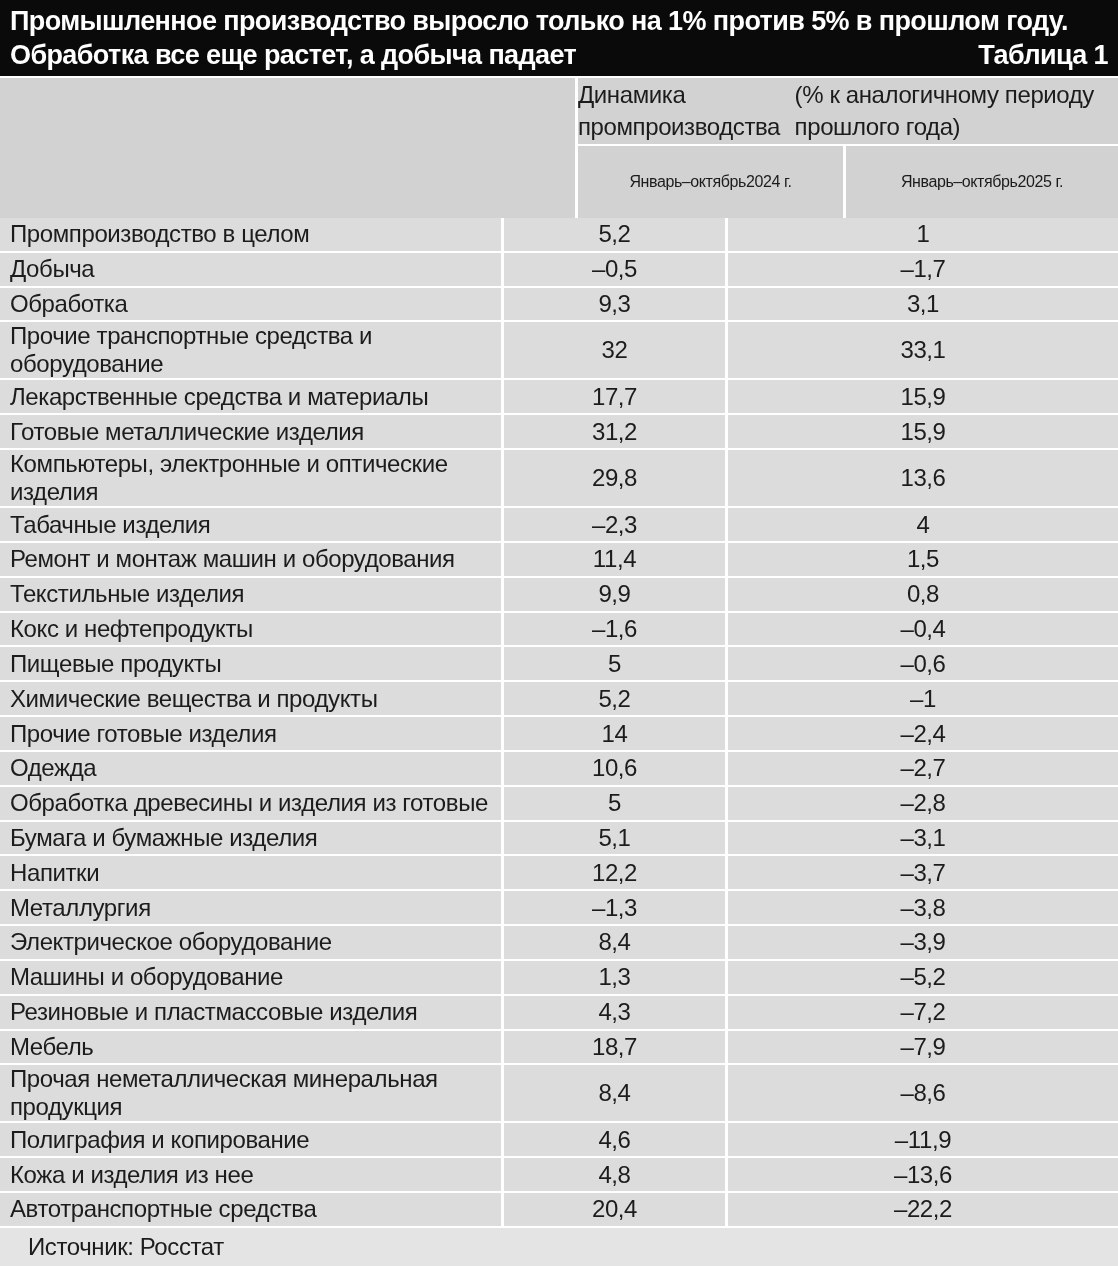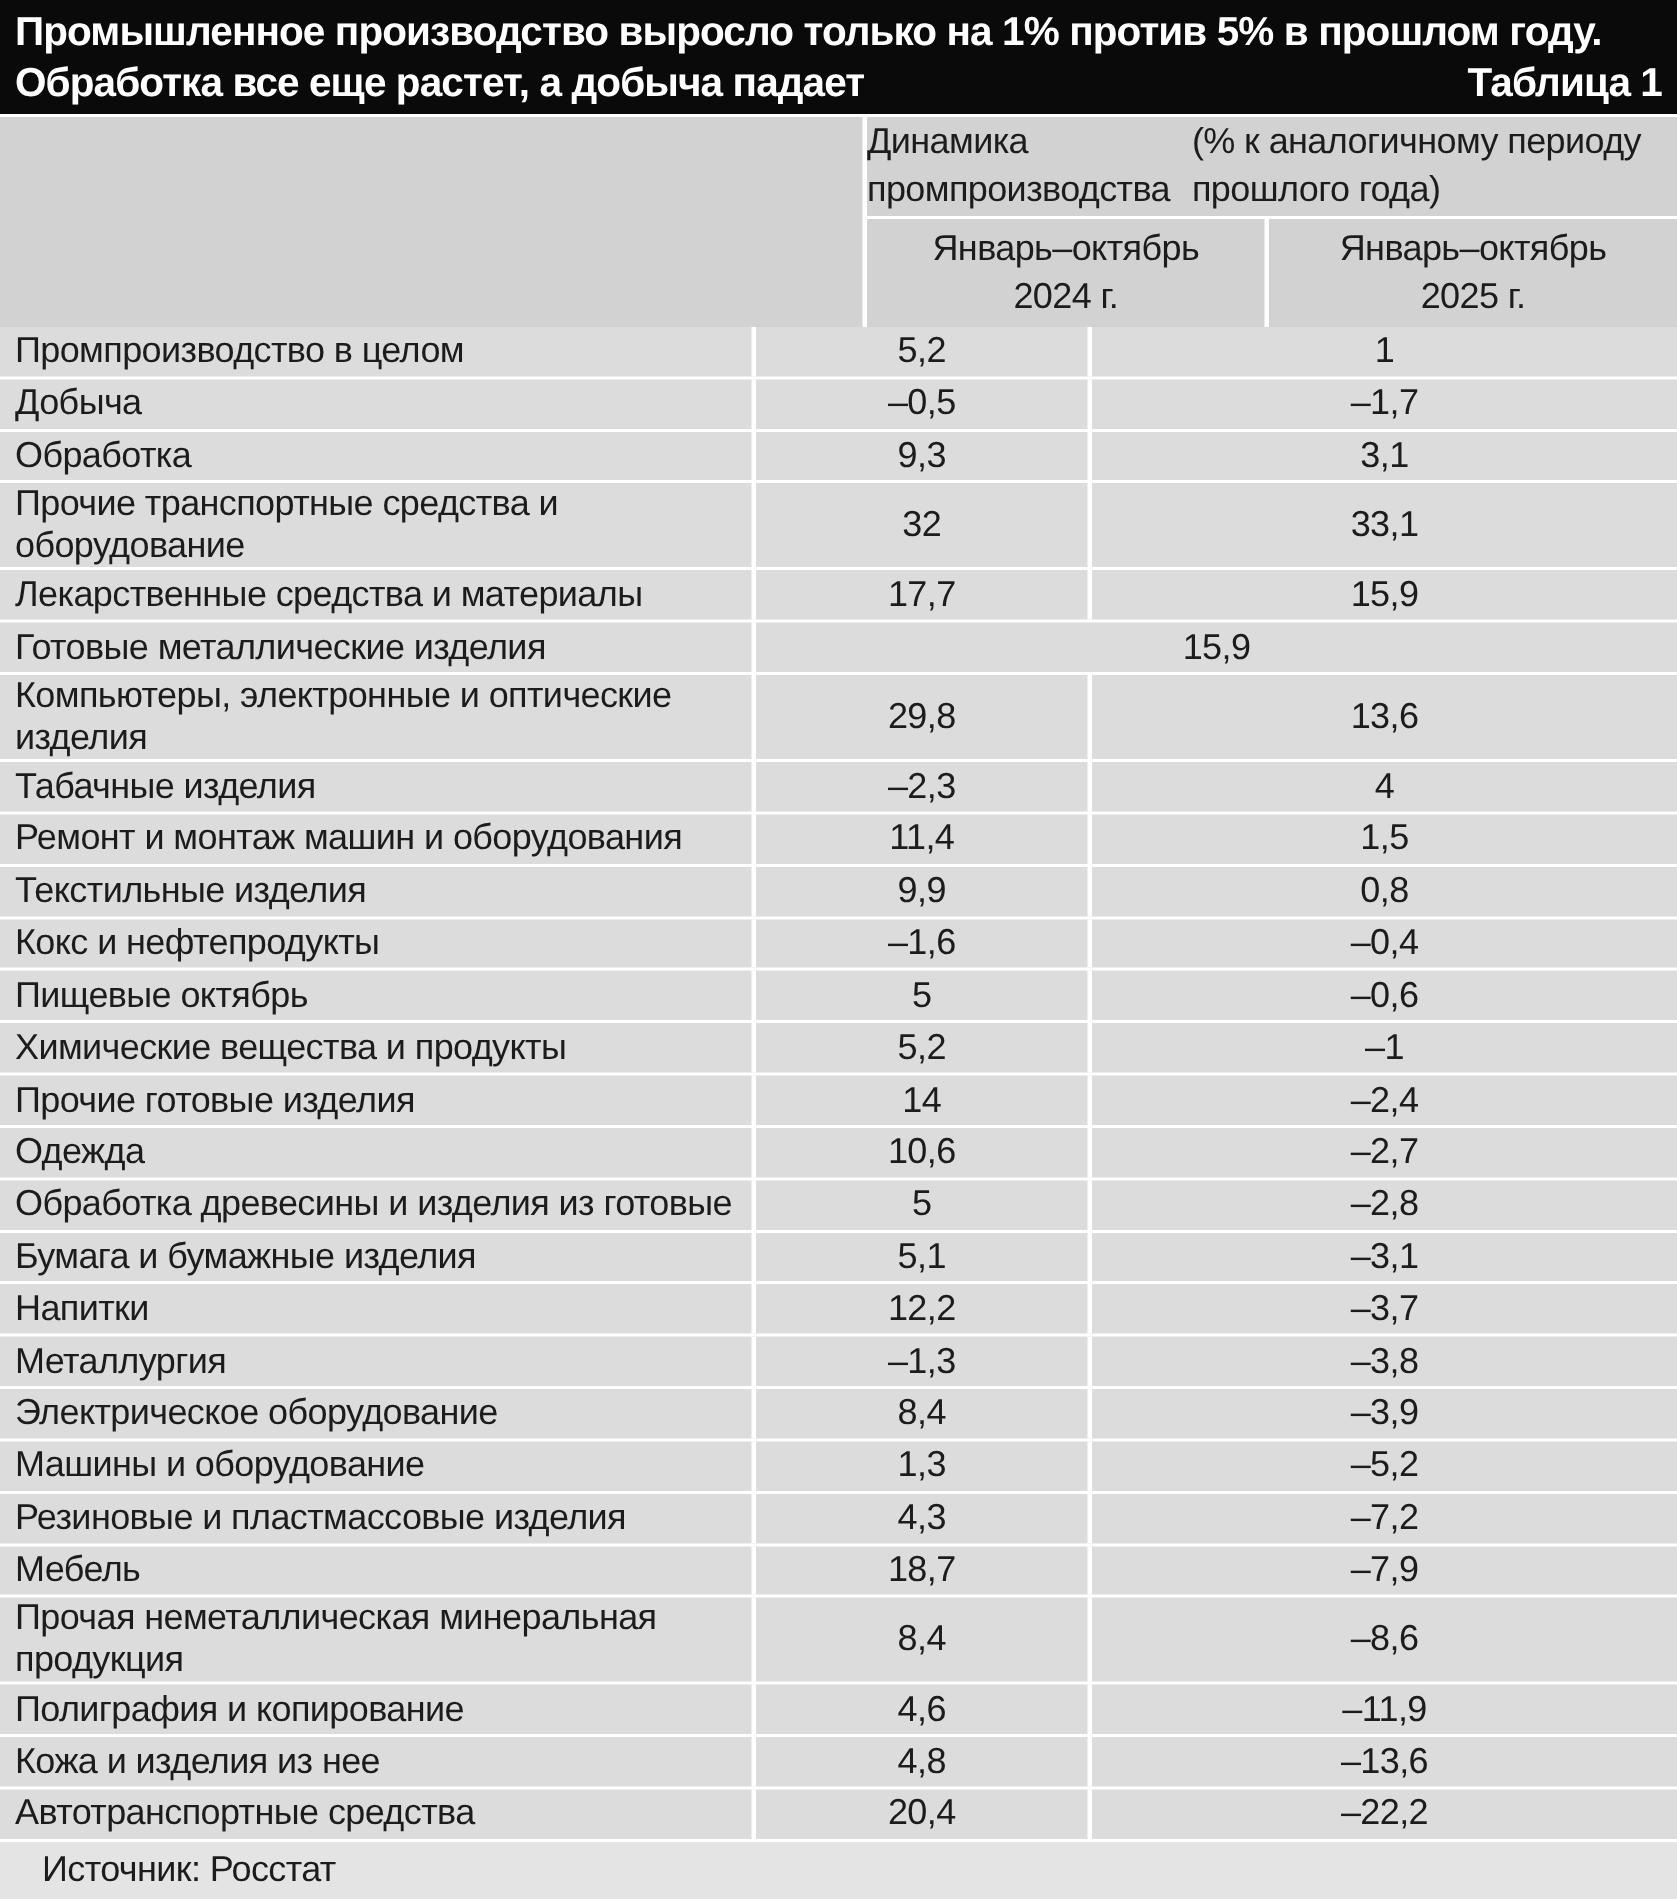--- a/index.html
+++ b/index.html
@@ -32,22 +32,22 @@
     height:68px;box-sizing:border-box;
     background:var(--header-cell-bg,#d2d2d2);
     border-bottom:2px solid var(--grid-line,#fff);
     display:flex;flex-direction:row;justify-content:center;align-items:center;
     font-size:24px;line-height:32px;
   }
   .sub-row{flex:1;display:flex;}
   .sub-cell{
     box-sizing:border-box;
     background:var(--header-cell-bg,#d2d2d2);
-    display:flex;flex-direction:column;justify-content:center;align-items:center;
-    font-size:24px;line-height:32px;
+    display:flex;justify-content:center;align-items:center;
+    font-size:16px;line-height:32px;
   }
   .sub-cell.c1{width:268px;border-right:3px solid var(--grid-line,#fff);}
   .sub-cell.c2{flex:1;}
   
   .tbody{height:1010px;display:flex;flex-direction:column;}
   .row{flex:1;display:flex;box-sizing:border-box;border-bottom:2px solid var(--grid-line,#fff);}
   .cell{
     background:var(--row-cell-bg,#dcdcdc);
     display:flex;align-items:center;
     font-size:24px;box-sizing:border-box;
@@ -116,20 +116,21 @@
     <div class="cell v1">32</div>
     <div class="cell v2">33,1</div>
   </div>
       <div class="row">
     <div class="cell label">Лекарственные средства и материалы</div>
     <div class="cell v1">17,7</div>
     <div class="cell v2">15,9</div>
   </div>
       <div class="row">
     <div class="cell label">Готовые металлические изделия</div>
+    <div class="cell v1">31,2</div>
     <div class="cell v2">15,9</div>
   </div>
       <div class="row">
     <div class="cell label">Компьютеры, электронные и оптические изделия</div>
     <div class="cell v1">29,8</div>
     <div class="cell v2">13,6</div>
   </div>
       <div class="row">
     <div class="cell label">Табачные изделия</div>
     <div class="cell v1">–2,3</div>
@@ -144,21 +145,21 @@
     <div class="cell label">Текстильные изделия</div>
     <div class="cell v1">9,9</div>
     <div class="cell v2">0,8</div>
   </div>
       <div class="row">
     <div class="cell label">Кокс и нефтепродукты</div>
     <div class="cell v1">–1,6</div>
     <div class="cell v2">–0,4</div>
   </div>
       <div class="row">
-    <div class="cell label">Пищевые октябрь</div>
+    <div class="cell label">Пищевые продукты</div>
     <div class="cell v1">5</div>
     <div class="cell v2">–0,6</div>
   </div>
       <div class="row">
     <div class="cell label">Химические вещества и продукты</div>
     <div class="cell v1">5,2</div>
     <div class="cell v2">–1</div>
   </div>
       <div class="row">
     <div class="cell label">Прочие готовые изделия</div>

